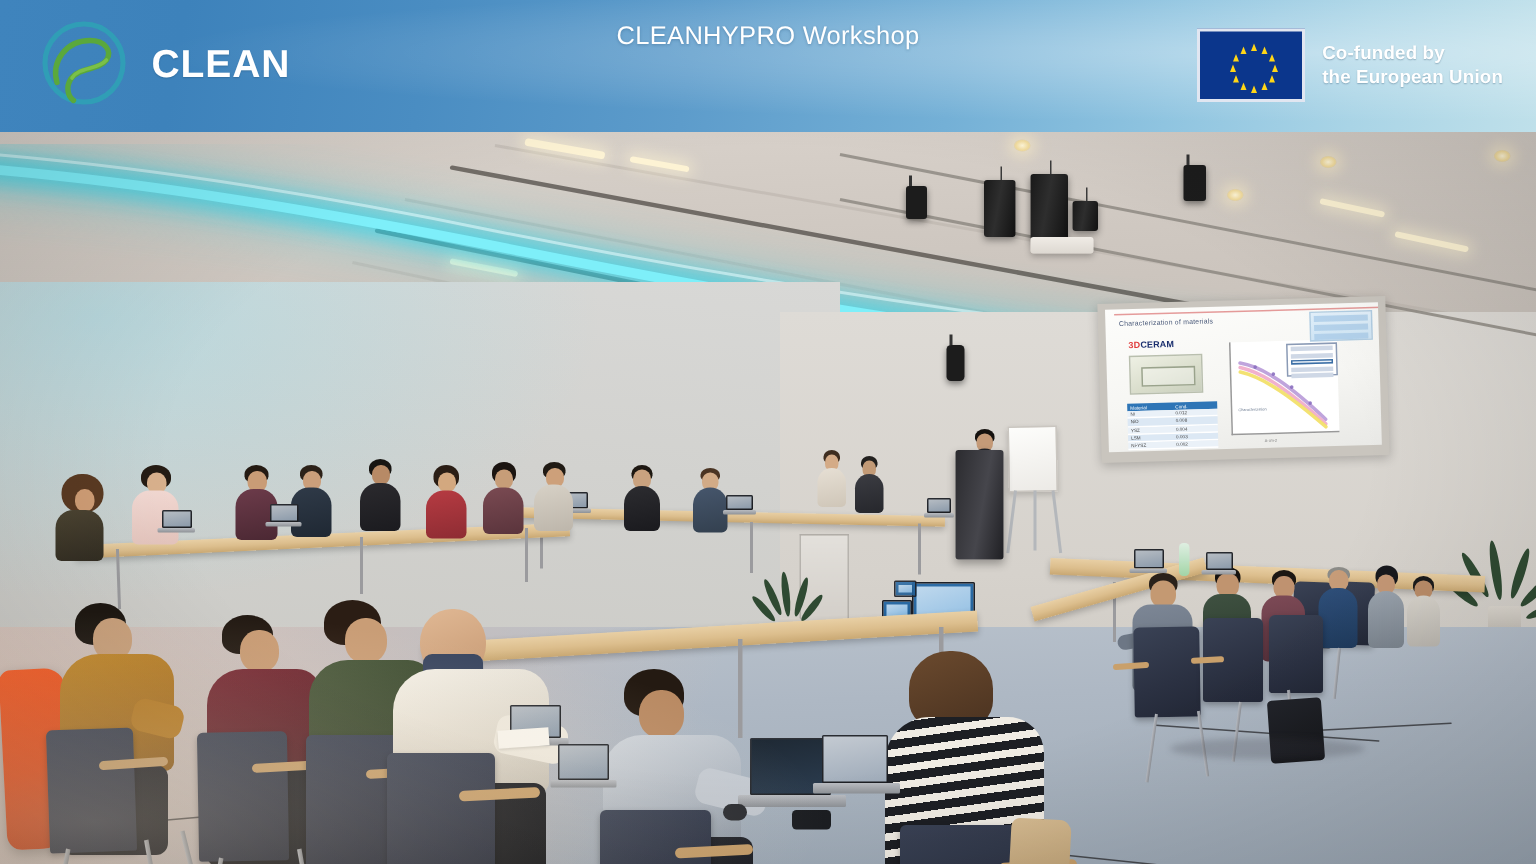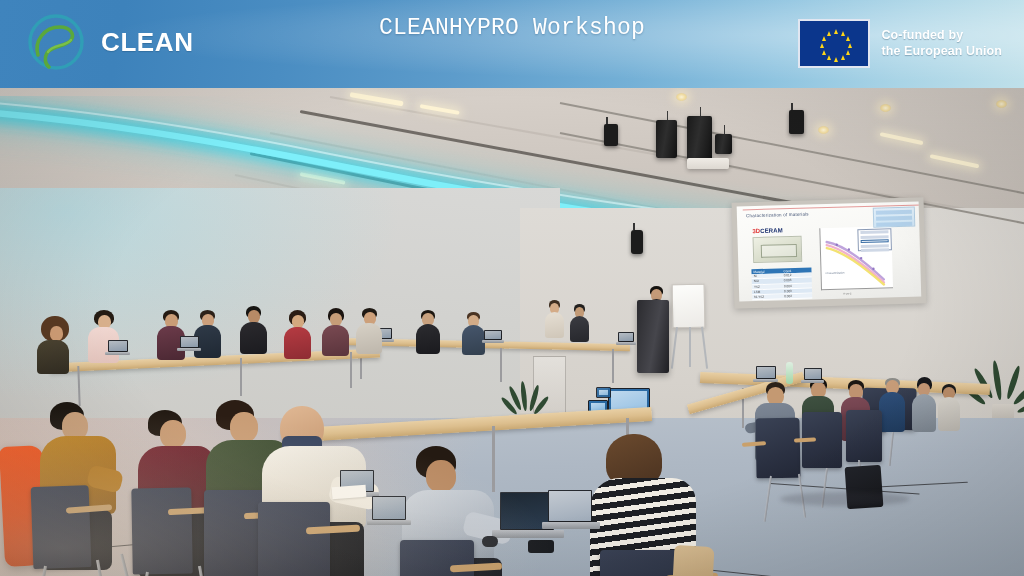--- a/index.html
+++ b/index.html
@@ -30,22 +30,22 @@
   .logo-text{display:flex;flex-direction:column;line-height:.96;}
   .logo-text span{
     color:#ffffff;font-weight:700;font-size:26px;letter-spacing:.6px;
     text-shadow:0 1px 1px rgba(10,50,80,.25);
   }
 
   .title-block{
     position:absolute;left:0;right:0;top:13px;text-align:center;z-index:2;
   }
   .title-block div{
-    color:#ffffff;font-size:23px;line-height:1.34;font-weight:400;
-    letter-spacing:.2px;text-shadow:0 1px 2px rgba(20,60,95,.30);font-family:Liberation Mono, monospace;
+    color:#ffffff;font-size:17px;line-height:1.34;font-weight:400;
+    letter-spacing:.2px;text-shadow:0 1px 2px rgba(20,60,95,.30);
   }
 
   .eu-badge{
     position:absolute;right:22px;top:19px;display:flex;align-items:center;gap:11px;z-index:3;
   }
   .eu-flag{
     position:relative;width:72px;height:49px;background:#0b368c;
     border:2px solid rgba(255,255,255,.88);flex:0 0 72px;
   }
   .eu-star{

